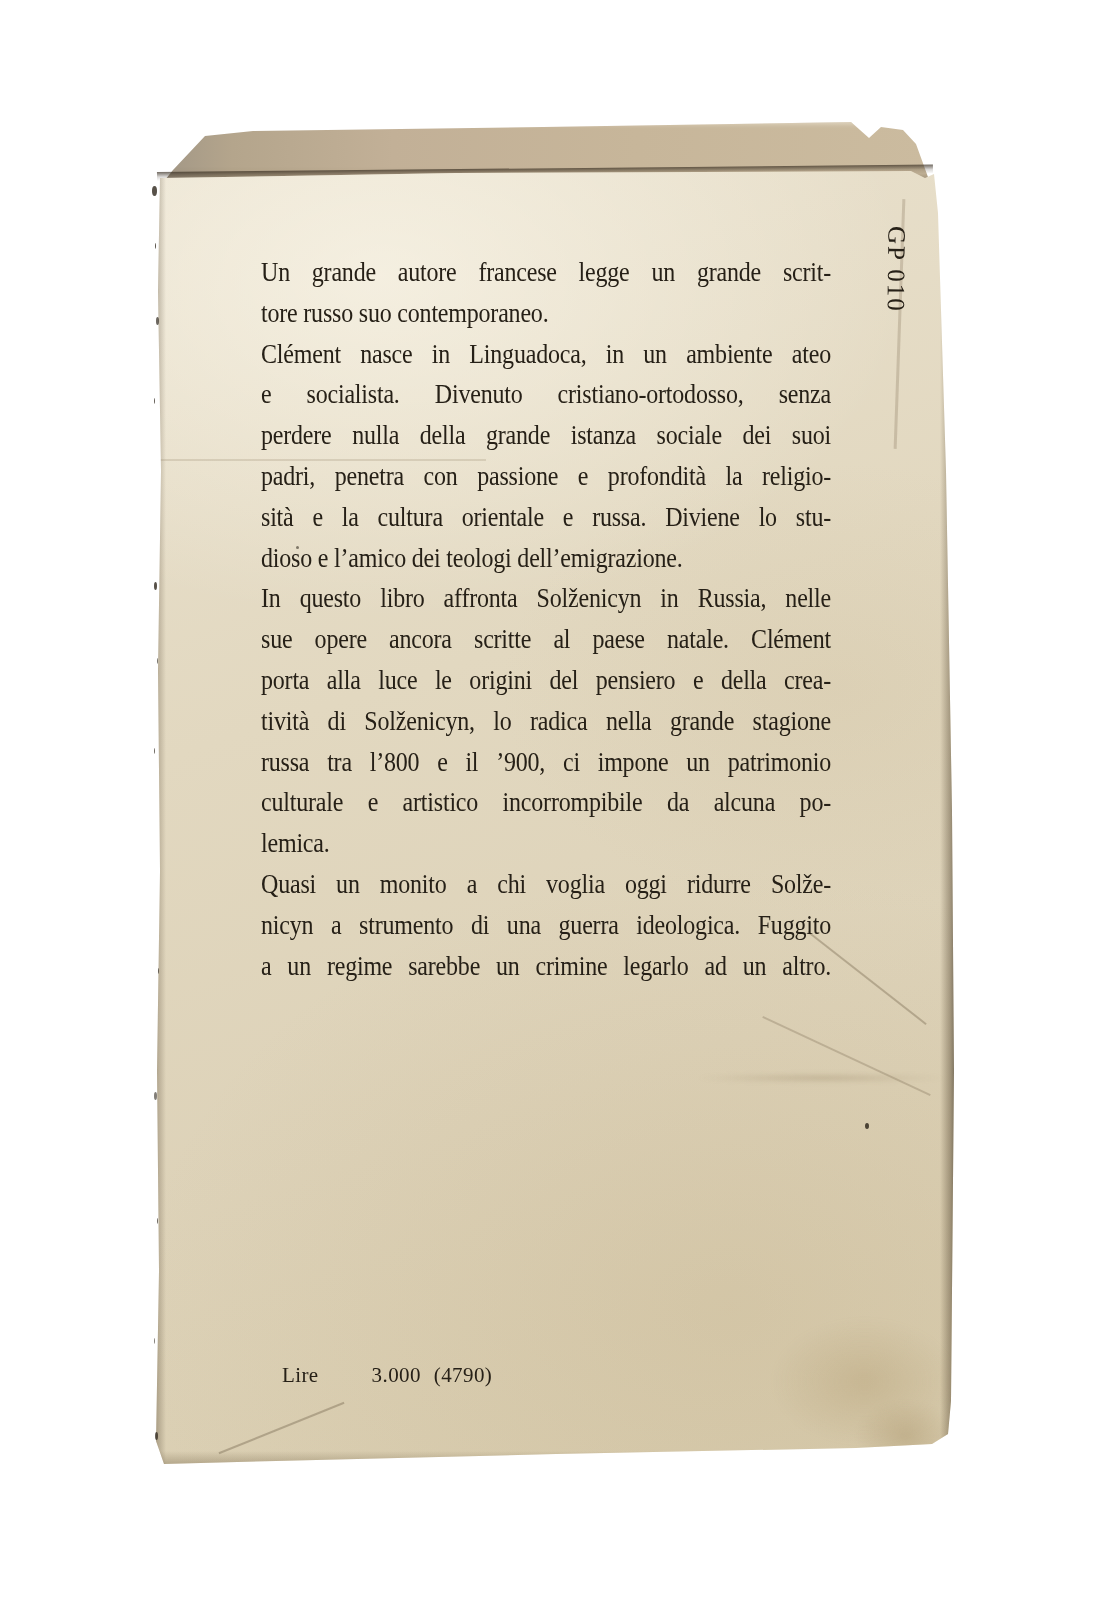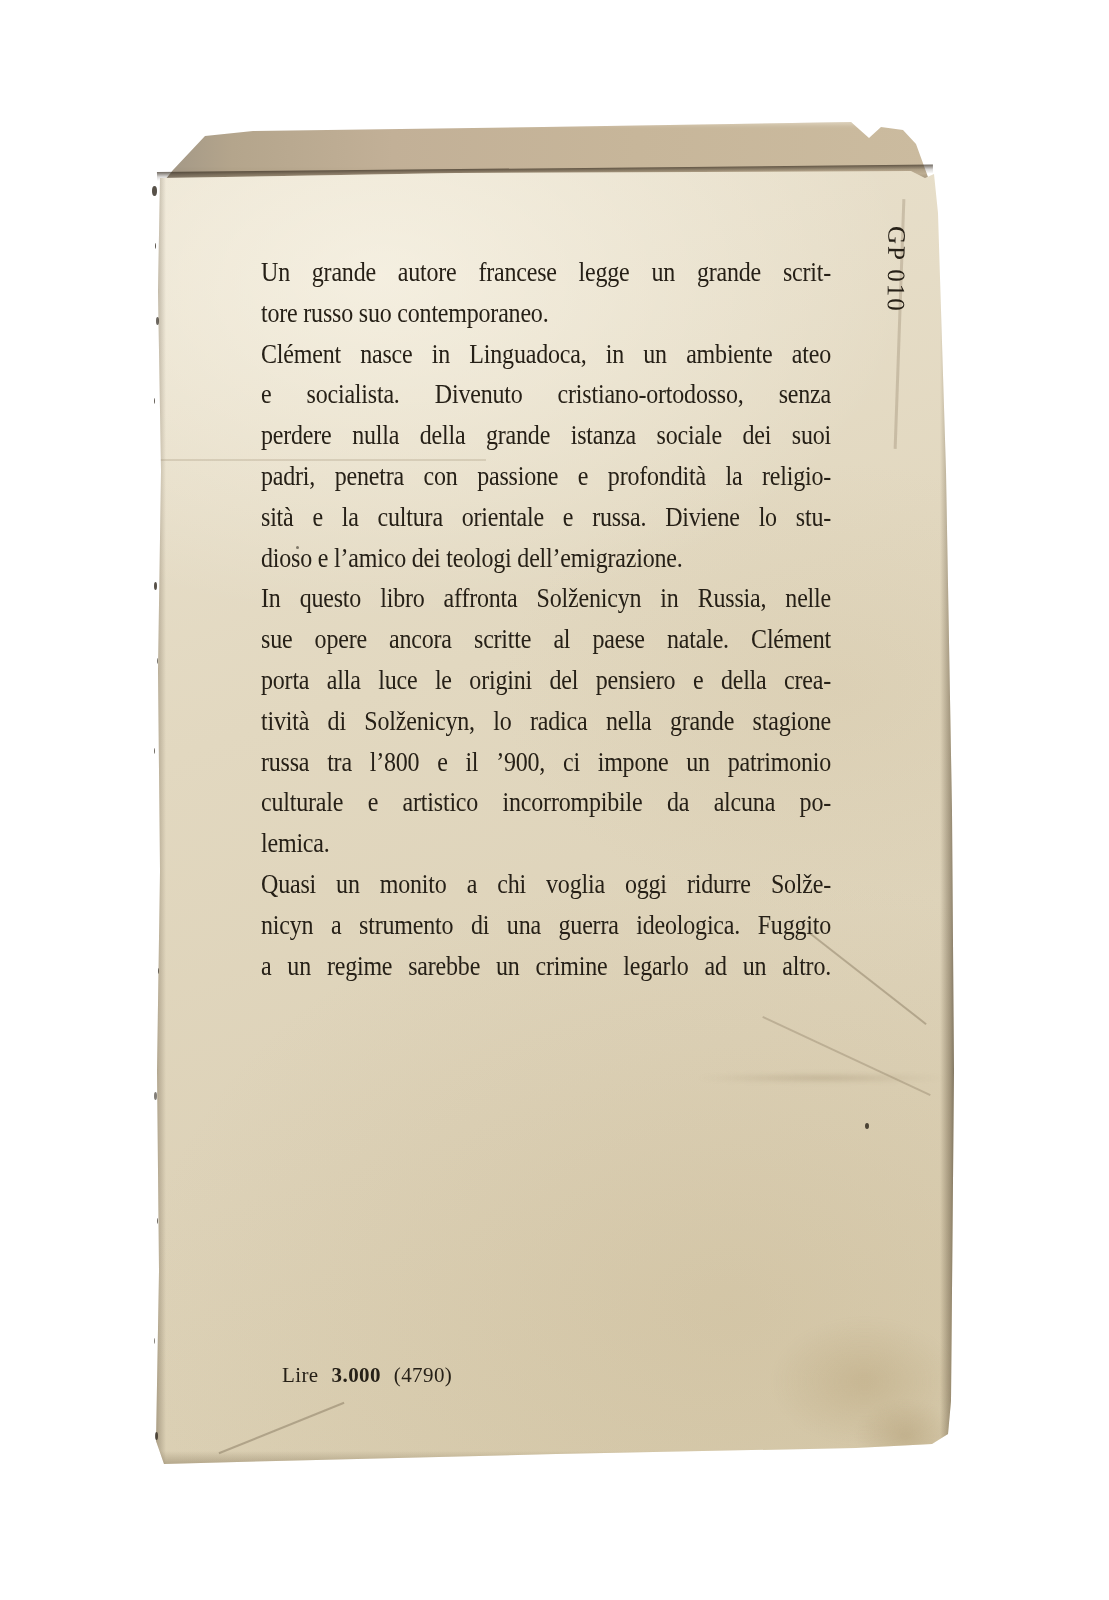--- a/index.html
+++ b/index.html
@@ -88,21 +88,21 @@
     font-size:25px;letter-spacing:2px;color:var(--ink);
     transform:rotate(0.5deg);
   }
 
   
   .price{
     position:absolute;left:126px;top:1192px;
     display:flex;gap:13px;align-items:baseline;
     font-size:21px;color:var(--ink);letter-spacing:.4px;
   }
-  .price .amount{font-weight:700;}
+  .price .amount{font-weight:400;margin-left:40px;}
 
   
   .crease-tr{position:absolute;left:742px;top:28px;width:3px;height:250px;background:rgba(130,112,86,.28);transform:rotate(2deg);}
   .crease-br1{position:absolute;left:636px;top:806px;width:150px;height:2px;background:rgba(120,104,80,.4);transform:rotate(38deg);}
   .crease-br2{position:absolute;left:598px;top:884px;width:185px;height:2px;background:rgba(120,104,80,.3);transform:rotate(25deg);}
   .smudge-h{position:absolute;left:540px;top:902px;width:250px;height:10px;border-radius:50%;
     background:radial-gradient(closest-side,rgba(150,132,100,.35),transparent);filter:blur(2px);}
   .crease-h{position:absolute;left:0px;top:288px;width:330px;height:2px;background:rgba(140,122,95,.22);}
   .crease-bl{position:absolute;left:58px;top:1256px;width:135px;height:2px;background:rgba(120,104,80,.42);transform:rotate(-22deg);}
   .stain-bottom{position:absolute;left:616px;top:1148px;width:185px;height:125px;

